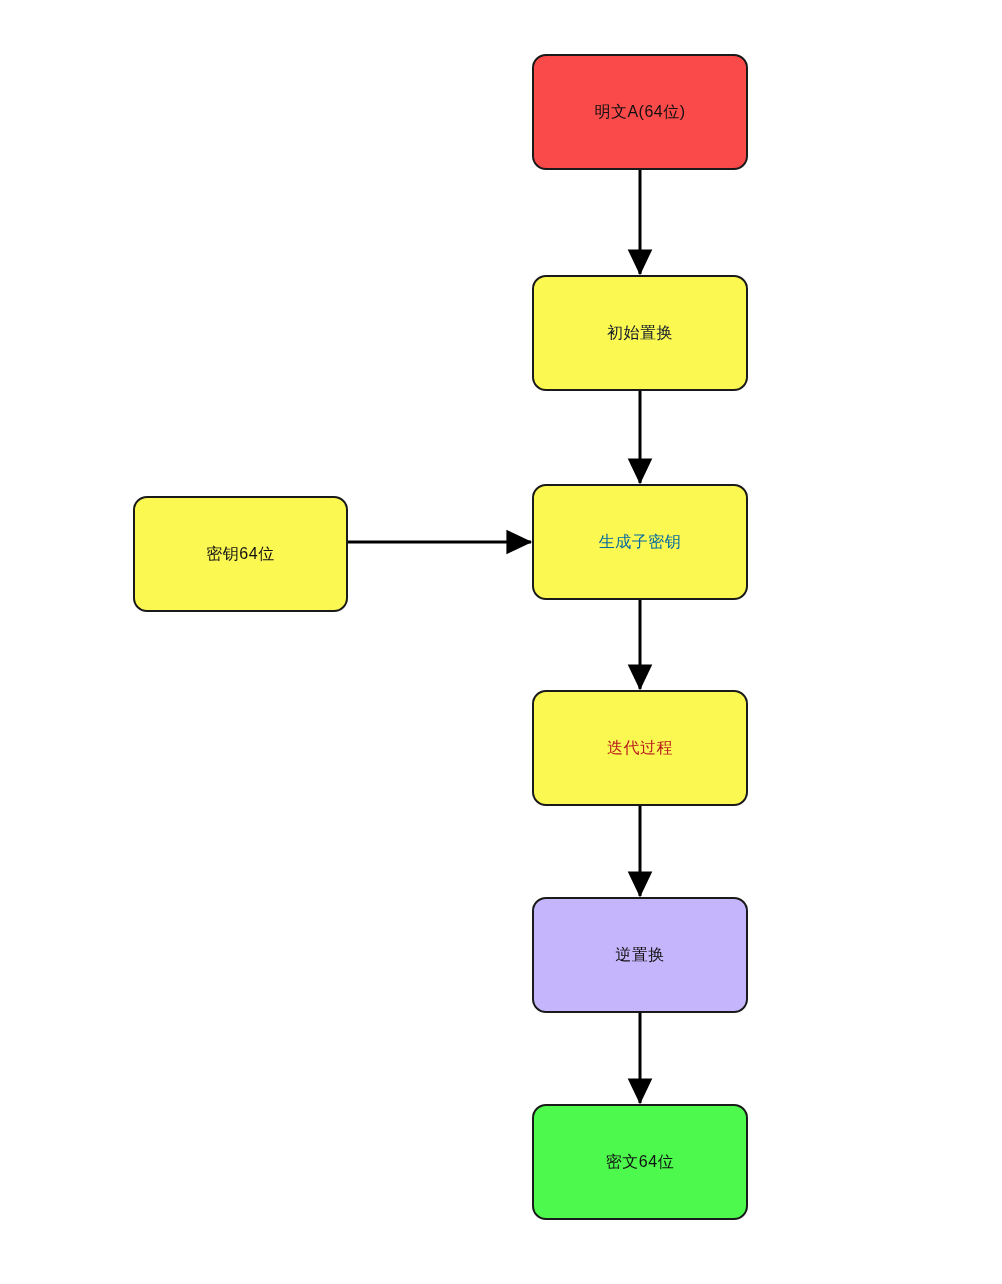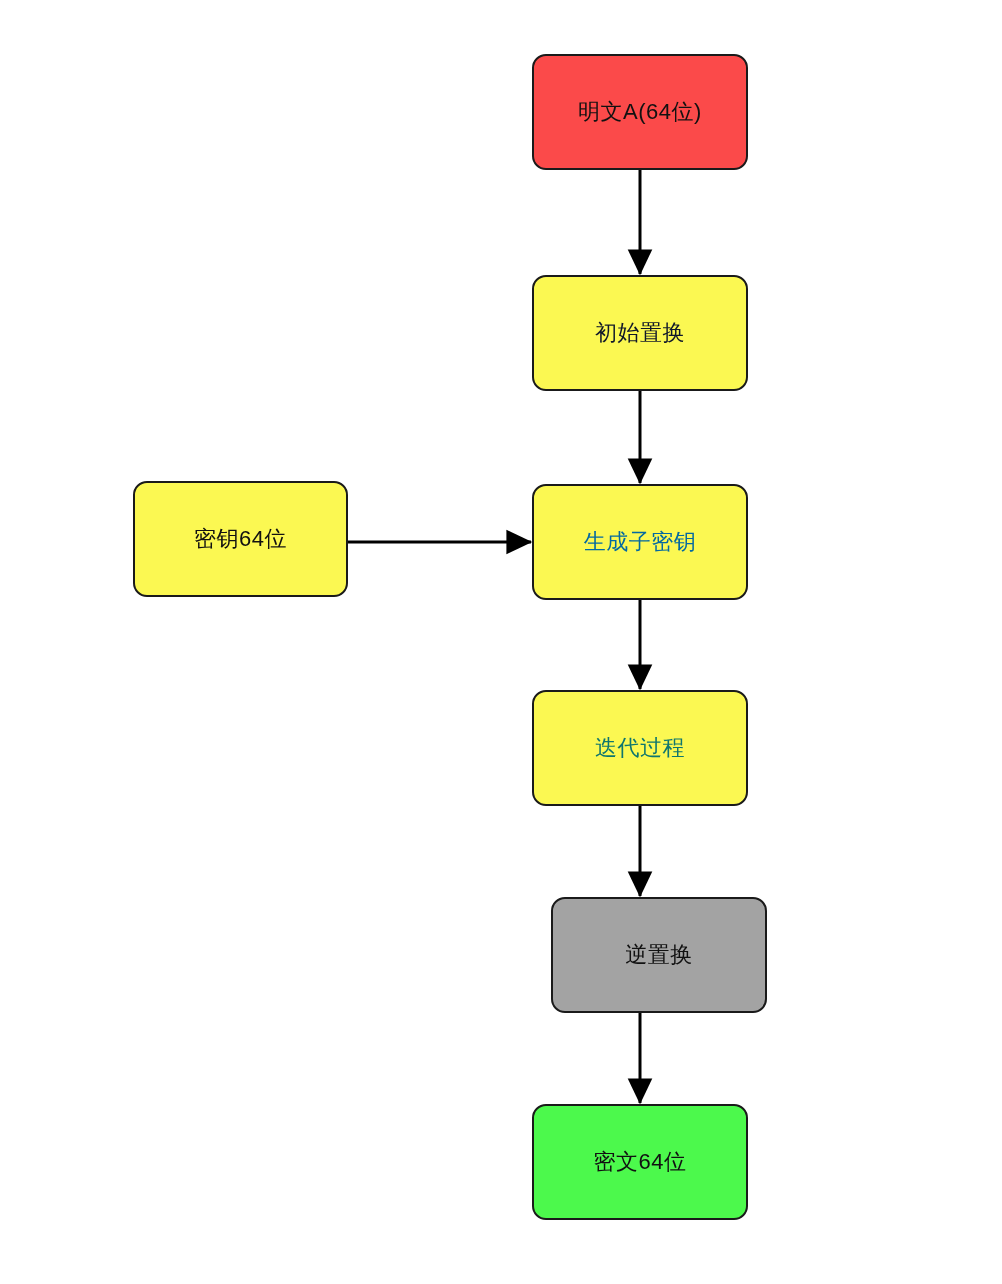--- a/index.html
+++ b/index.html
@@ -24,21 +24,21 @@
   }
   .node {
     position: absolute;
     box-sizing: border-box;
     border: 2px solid #1a1a1a;
     border-radius: 14px;
     display: flex;
     align-items: center;
     justify-content: center;
     color: #111111;
-    font-size: 22px;
+    font-size: 16px;
     letter-spacing: 0.5px;
     line-height: 1.2;
     text-align: center;
     white-space: nowrap;
     user-select: none;
   }
   .edge-layer {
     position: absolute;
     left: 0;
     top: 0;
@@ -73,33 +73,33 @@
   </svg>
 
   <div class="node" style="left: 532px; top: 54px; width: 216px; height: 116px; background: rgb(251, 74, 74); border-color: rgb(26, 26, 26); color: rgb(17, 17, 17);">
     <span>明文A(64位)</span>
   </div>
 
   <div class="node" style="left: 532px; top: 275px; width: 216px; height: 116px; background: rgb(251, 248, 82); border-color: rgb(26, 26, 26); color: #0f172a;">
     <span>初始置换</span>
   </div>
 
-  <div class="node" style="left: 133px; top: 481px; width: 215px; height: 116px; background: rgb(251, 248, 82); border-color: rgb(26, 26, 26); color: rgb(17, 17, 17);">
+  <div class="node" style="left: 133px; top: 496px; width: 215px; height: 116px; background: rgb(251, 248, 82); border-color: rgb(26, 26, 26); color: rgb(17, 17, 17);">
     <span>密钥64位</span>
   </div>
 
   <div class="node" style="left: 532px; top: 484px; width: 216px; height: 116px; background: rgb(251, 248, 82); border-color: rgb(26, 26, 26); color: #0369a1;">
     <span>生成子密钥</span>
   </div>
 
-  <div class="node" style="left: 532px; top: 690px; width: 216px; height: 116px; background: rgb(251, 248, 82); border-color: rgb(26, 26, 26); color: #0f766e;">
+  <div class="node" style="left: 532px; top: 690px; width: 216px; height: 116px; background: rgb(251, 248, 82); border-color: rgb(26, 26, 26); color: #b91c1c;">
     <span>迭代过程</span>
   </div>
 
-  <div class="node" style="left: 532px; top: 897px; width: 216px; height: 116px; background: #a3a3a3; border-color: rgb(26, 26, 26); color: rgb(17, 17, 17); margin-left: 19px;">
+  <div class="node" style="left: 532px; top: 897px; width: 216px; height: 116px; background: #c4b5fd; border-color: rgb(26, 26, 26); color: rgb(17, 17, 17);">
     <span>逆置换</span>
   </div>
 
   <div class="node" style="left: 532px; top: 1104px; width: 216px; height: 116px; background: rgb(76, 249, 76); border-color: rgb(26, 26, 26); color: rgb(17, 17, 17); text-align: center;">
     <span>密文64位</span>
   </div>
 
 </div>
 
 </body></html>

